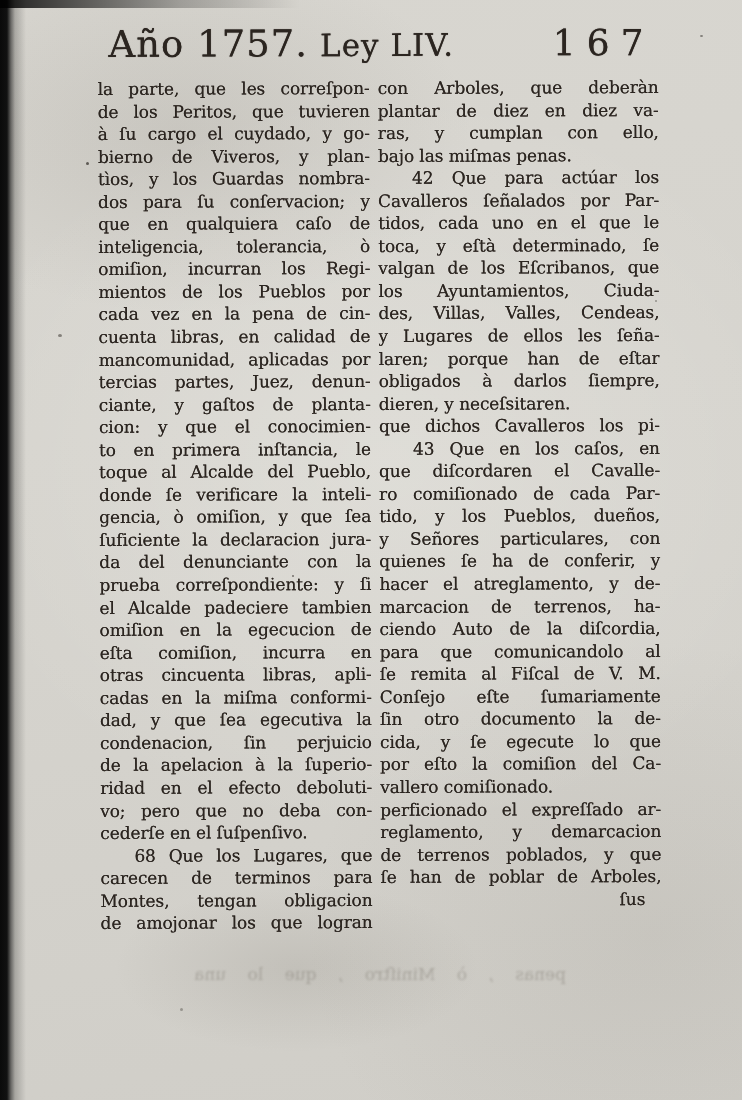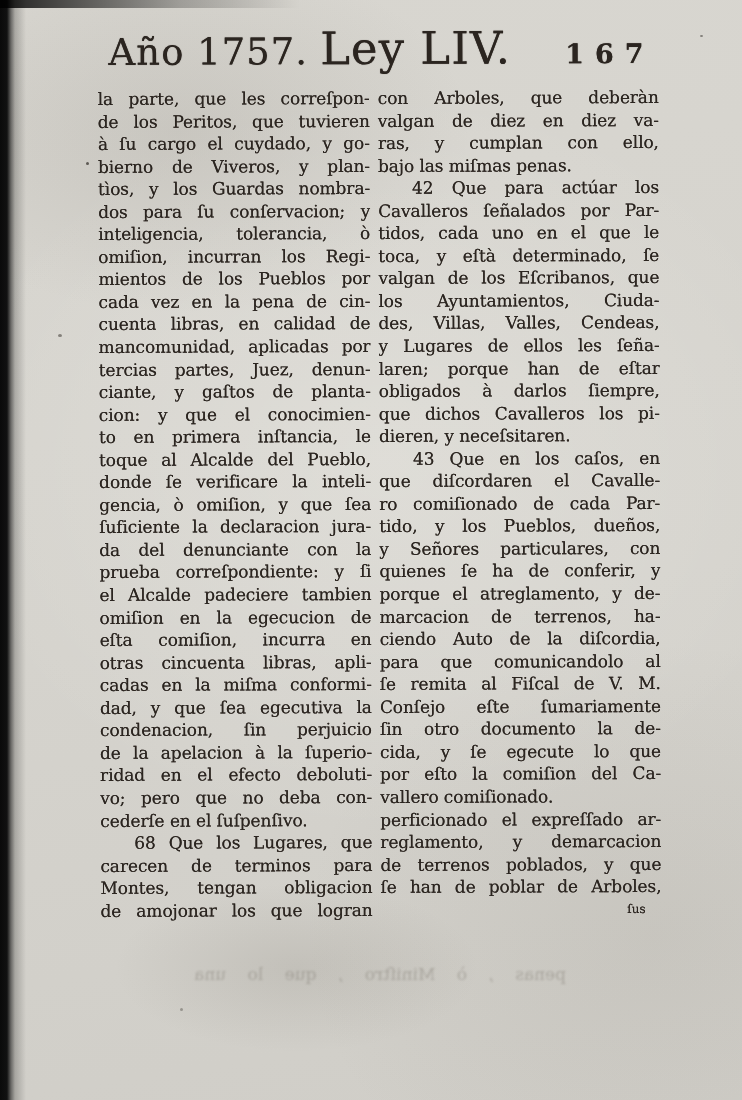--- a/index.html
+++ b/index.html
@@ -32,41 +32,41 @@
     position: absolute; left: 0; top: 0; width: 742px;
     transform: rotate(-0.2deg);
     color: #2b2520;
   }
   .header {
     display: flex; align-items: baseline;
     margin: 22px 86px 0 110px;
     text-shadow: 0 0 0.7px rgba(30,24,18,.85);
   }
   .h-year { font-size: 37px; letter-spacing: 1px; }
-  .h-law  { font-size: 45px; margin-left: 12px; letter-spacing: 1px; }
-  .h-page { margin-left: auto; font-size: 27px; letter-spacing: 11px; font-weight: bold; }
+  .h-law  { font-size: 31px; margin-left: 12px; letter-spacing: 1px; }
+  .h-page { margin-left: auto; font-size: 36px; letter-spacing: 11px; }
   .columns {
     display: flex; gap: 8px;
     margin: 12px 82px 0 99px;
   }
   .col-left  { width: 272px; }
   .col-right { width: 281px; }
   .line {
     font-size: 17px;
     height: 22.55px; line-height: 22.55px;
     overflow: hidden;
     text-align: justify;
     text-align-last: justify;
     letter-spacing: -0.1px;
     text-shadow: 0 0 0.6px rgba(35,28,22,.8);
   }
   .line.end { text-align-last: left; }
   .line.indent { text-indent: 34px; }
   .catchword {
-    font-size: 12px; line-height: 22.55px;
+    font-size: 17px; line-height: 22.55px;
     text-align: right; padding-right: 16px;
     text-shadow: 0 0 0.6px rgba(35,28,22,.8);
   }
   
   .show-through {
     position: absolute; left: 96px; bottom: 116px; width: 470px;
     font-size: 17px; color: #5e584e;
     transform: scaleX(-1);
     filter: blur(1.1px);
     opacity: .30;
@@ -96,20 +96,21 @@
     </div>
 
     <div class="columns">
       <div class="col col-left">
           <div class="line">la parte, que les correſpon-</div>
           <div class="line">de los Peritos, que tuvieren</div>
           <div class="line">à ſu cargo el cuydado, y go-</div>
           <div class="line">bierno de Viveros, y plan-</div>
           <div class="line">tìos, y los Guardas nombra-</div>
           <div class="line">dos para ſu conſervacion; y</div>
+          <div class="line">que en qualquiera caſo de</div>
           <div class="line">inteligencia, tolerancia, ò</div>
           <div class="line">omiſion, incurran los Regi-</div>
           <div class="line">mientos de los Pueblos por</div>
           <div class="line">cada vez en la pena de cin-</div>
           <div class="line">cuenta libras, en calidad de</div>
           <div class="line">mancomunidad, aplicadas por</div>
           <div class="line">tercias partes, Juez, denun-</div>
           <div class="line">ciante, y gaſtos de planta-</div>
           <div class="line">cion: y que el conocimien-</div>
           <div class="line">to en primera inſtancia, le</div>
@@ -131,42 +132,42 @@
           <div class="line">vo; pero que no deba con-</div>
           <div class="line end">cederſe en el ſuſpenſivo.</div>
           <div class="line indent">68 Que los Lugares, que</div>
           <div class="line">carecen de terminos para</div>
           <div class="line">Montes, tengan obligacion</div>
           <div class="line">de amojonar los que logran</div>
         </div>
       <div class="col col-right">
         <div>
             <div class="line">con Arboles, que deberàn</div>
-            <div class="line">valgan de diez en diez va-</div>
+            <div class="line">plantar de diez en diez va-</div>
             <div class="line">ras, y cumplan con ello,</div>
             <div class="line end">bajo las miſmas penas.</div>
             <div class="line indent">42 Que para actúar los</div>
             <div class="line">Cavalleros ſeñalados por Par-</div>
             <div class="line">tidos, cada uno en el que le</div>
             <div class="line">toca, y eſtà determinado, ſe</div>
             <div class="line">valgan de los Eſcribanos, que</div>
             <div class="line">los Ayuntamientos, Ciuda-</div>
             <div class="line">des, Villas, Valles, Cendeas,</div>
             <div class="line">y Lugares de ellos les ſeña-</div>
             <div class="line">laren; porque han de eſtar</div>
             <div class="line">obligados à darlos ſiempre,</div>
+            <div class="line end">dieren, y neceſsitaren.</div>
             <div class="line">que dichos Cavalleros los pi-</div>
-            <div class="line end">dieren, y neceſsitaren.</div>
             <div class="line indent">43 Que en los caſos, en</div>
             <div class="line">que diſcordaren el Cavalle-</div>
             <div class="line">ro comiſionado de cada Par-</div>
             <div class="line">tido, y los Pueblos, dueños,</div>
             <div class="line">y Señores particulares, con</div>
             <div class="line">quienes ſe ha de conferir, y</div>
-            <div class="line">porque el atreglamento, y de-</div>
+            <div class="line">hacer el atreglamento, y de-</div>
             <div class="line">marcacion de terrenos, ha-</div>
             <div class="line">ciendo Auto de la diſcordia,</div>
             <div class="line">para que comunicandolo al</div>
             <div class="line">ſe remita al Fiſcal de V. M.</div>
             <div class="line">Conſejo eſte ſumariamente</div>
             <div class="line">ſin otro documento la de-</div>
             <div class="line">cida, y ſe egecute lo que</div>
             <div class="line">por eſto la comiſion del Ca-</div>
             <div class="line end">vallero comiſionado.</div>
             <div class="line">perficionado el expreſſado ar-</div>

